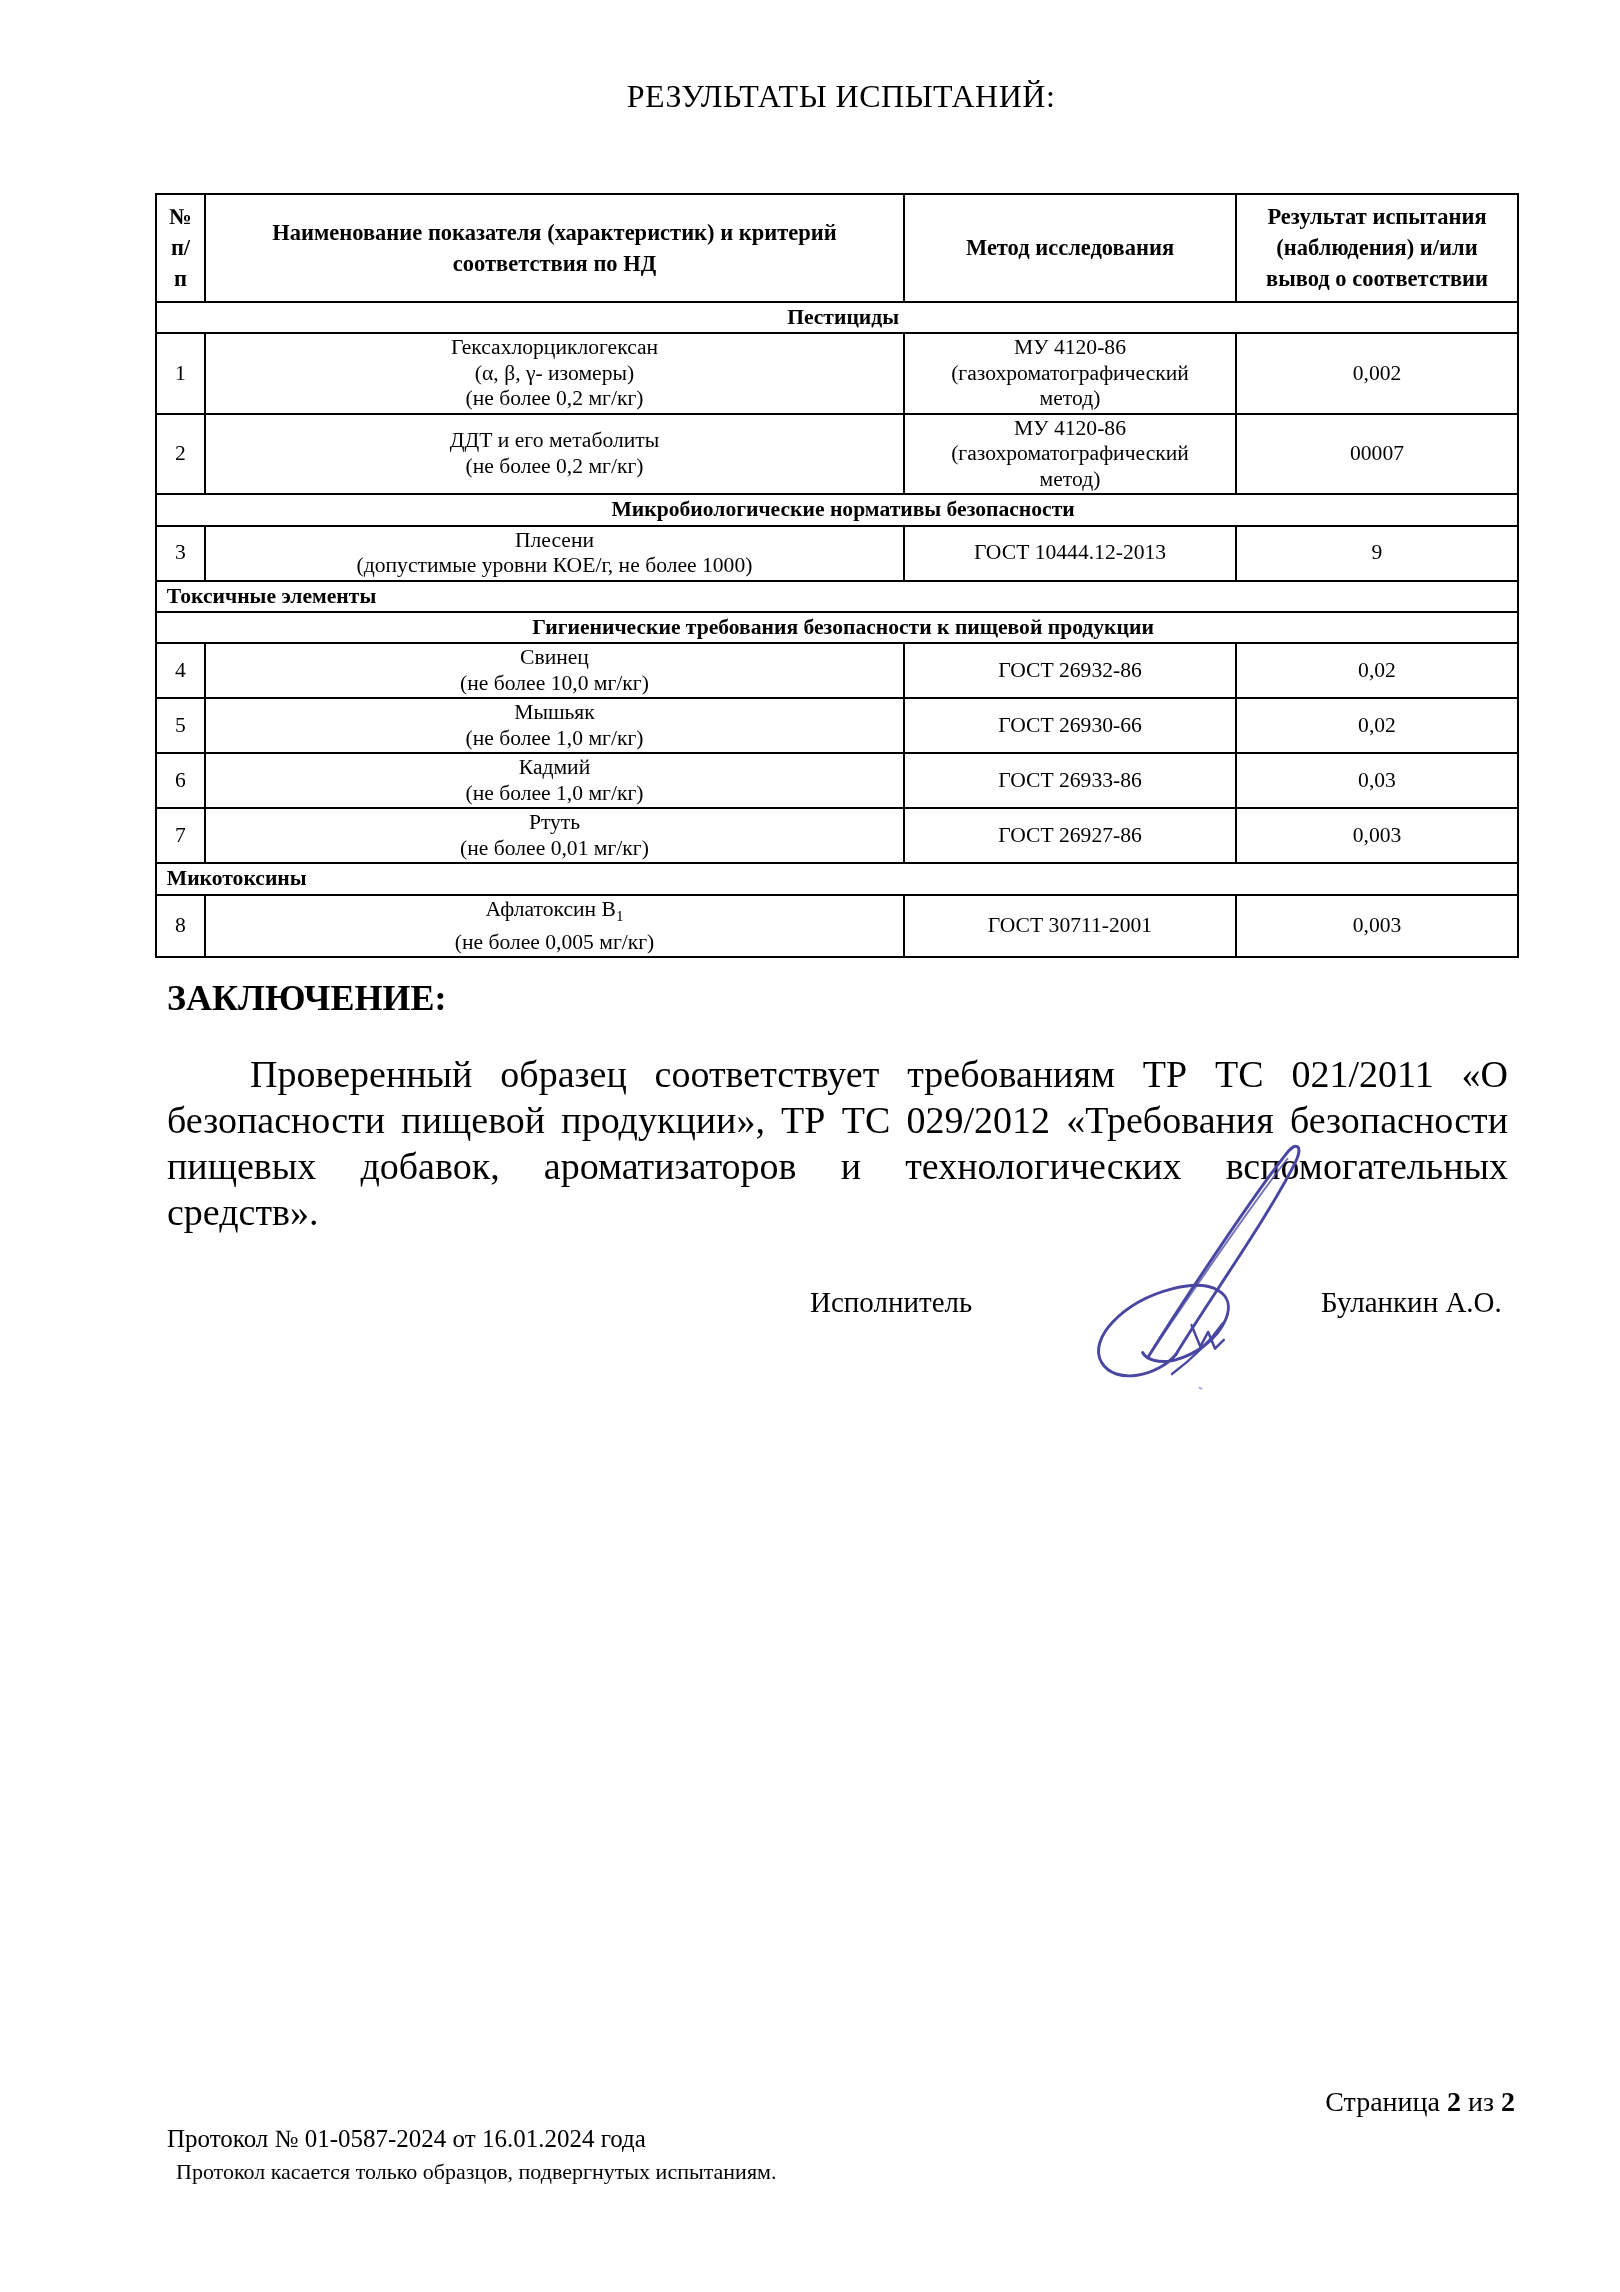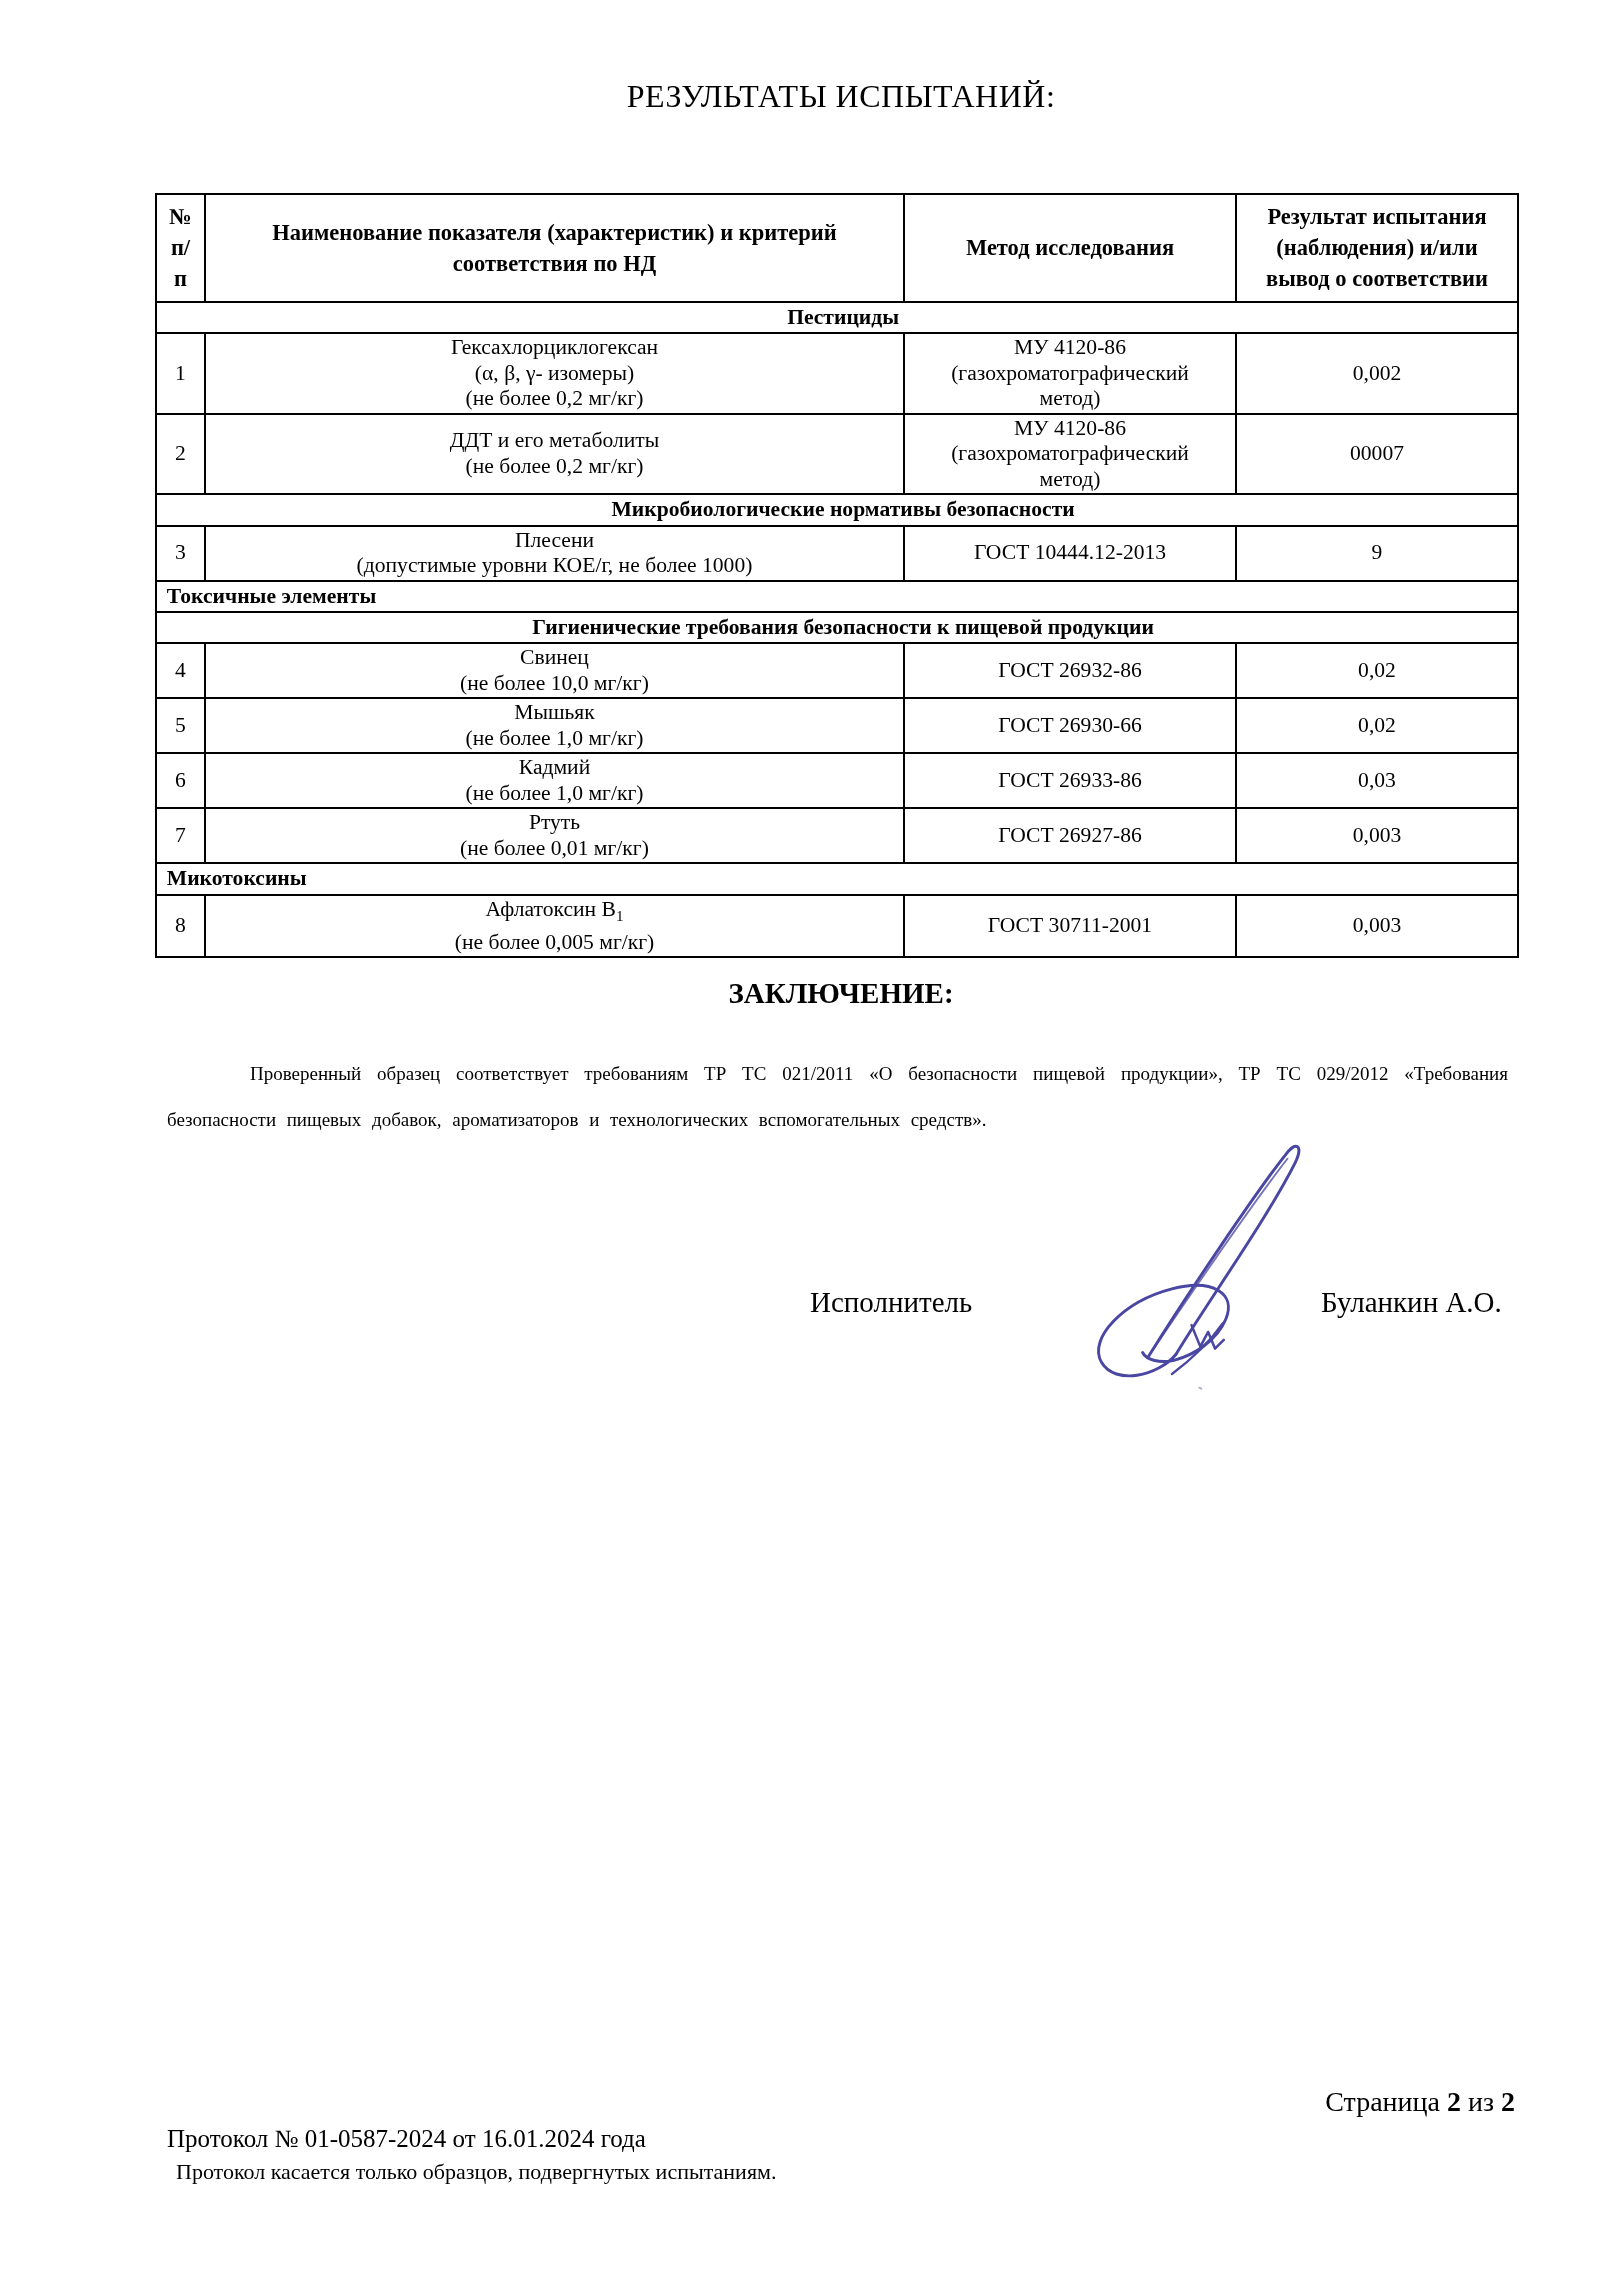--- a/index.html
+++ b/index.html
@@ -45,25 +45,25 @@
   }
   tr.sec-center td{text-align:center;padding-left:20px;}
   tr.sec-left td{text-align:left;padding-left:9.8px;}
   tr.r3{height:78px;}
   tr.r2{height:53px;}
   td.num-cell{font-size:21.6px;}
   sub{font-size:70%;}
   
   .conclusion-heading{
     position:absolute;top:977px;left:167px;width:1348px;
-    text-align:center;font-size:29px;font-weight:bold;
+    font-size:36px;font-weight:bold;
   }
   .conclusion-paragraph{
     position:absolute;top:1051px;left:167px;width:1341px;
-    font-size:19px;line-height:46px;
+    font-size:38px;line-height:46px;
     text-align:justify;text-indent:83px;
     word-spacing:5.9px;
   }
   
   .executor-label{
     position:absolute;top:1286px;left:810px;
     font-size:29px;
   }
   .executor-name{
     position:absolute;top:1286px;left:1321px;

